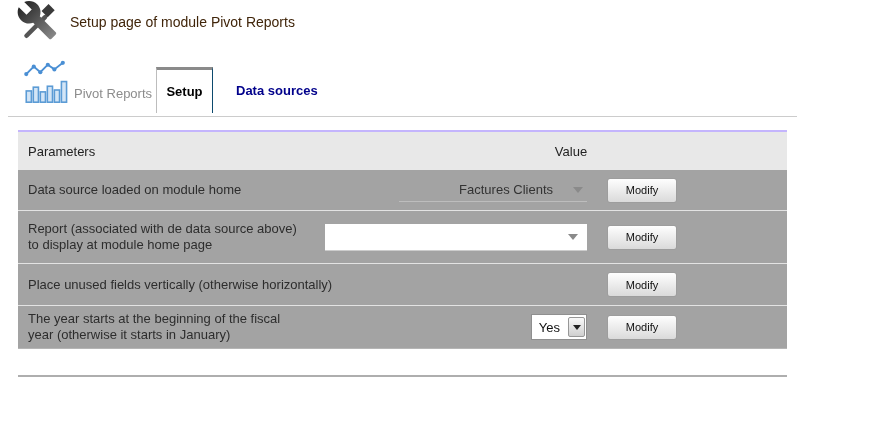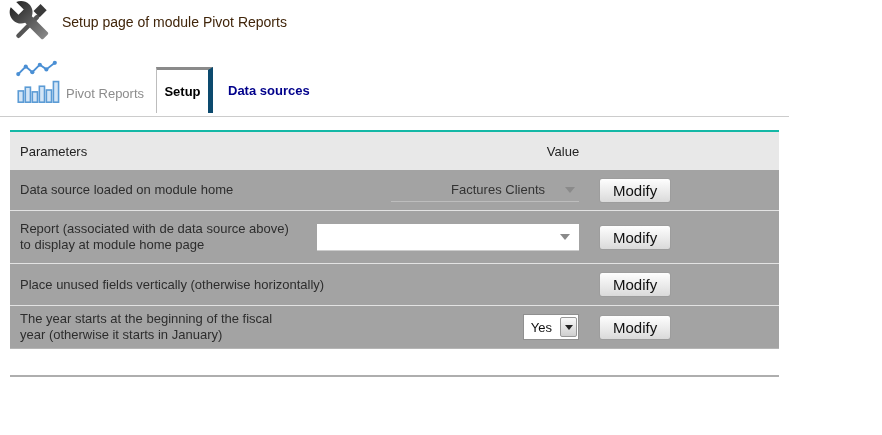--- a/index.html
+++ b/index.html
@@ -4,21 +4,21 @@
 <style>
   html, body {
     margin: 0; padding: 0;
     width: 882px; height: 435px;
     background: #ffffff;
     overflow: hidden;
     font-family: "Liberation Sans", sans-serif;
     font-size: 13px;
     color: #2d2d2d;
   }
-  .page { position: relative; width: 789px; height: 435px; }
+  .page { position: relative; width: 789px; height: 435px; padding-left: 8px; }
 
   
   .page-header {
     display: flex; align-items: center;
     height: 44px; padding-left: 8px;
   }
   .tools-icon { width: 42px; height: 42px; margin-top: -4px; flex: 0 0 auto; }
   .page-title {
     margin-left: 12px;
     font-size: 14px;
@@ -40,44 +40,44 @@
   .tab {
     position: absolute;
     top: 8px;
     height: 46px;
     box-sizing: border-box;
     display: flex; align-items: center;
     font-weight: bold;
     cursor: pointer;
   }
   .tab-active {
-    left: 156px;
+    left: 148px;
     width: 57px;
     justify-content: center;
     background: #ffffff;
     border-top: 3px solid #8a8a8a;
     border-left: 1px solid #bdbdbd;
-    border-right: 5px solid #0c4a6e;
+    border-right: 1px solid #0c4a6e;
     color: #000000;
   }
   .tab-inactive {
     left: 228px;
     color: #00008b;
   }
 
   
   .section-title {
     margin: 33px 0 0 10px;
     color: #41250c;
   }
 
   
   .params-table {
     margin: 13px 10px 0 10px;
-    border-top: 2px solid #14b8a6;
+    border-top: 2px solid #c4b5fd;
   }
   .thead {
     display: flex; align-items: center;
     height: 38px;
     background: #e8e8e8;
     color: #222222;
   }
   .th-label { flex: 1; padding-left: 10px; }
   .th-value {
     width: 472px; box-sizing: border-box;
@@ -144,21 +144,21 @@
   .select-arrow .caret {
     border-left-width: 4px; border-right-width: 4px;
     border-top: 5px solid #222222;
   }
 
   .btn {
     height: 25px;
     min-width: 70px;
     padding: 0 13px;
     font-family: "Liberation Sans", sans-serif;
-    font-size: 15px;
+    font-size: 11px;
     color: #111111;
     border: 1px solid #9d9d9d;
     border-radius: 3px;
     background: linear-gradient(#fefefe, #dadada);
     cursor: pointer;
   }
 
   .bottom-divider {
     margin: 26px 10px 0 10px;
     border-top: 2px solid #aeaeae;

